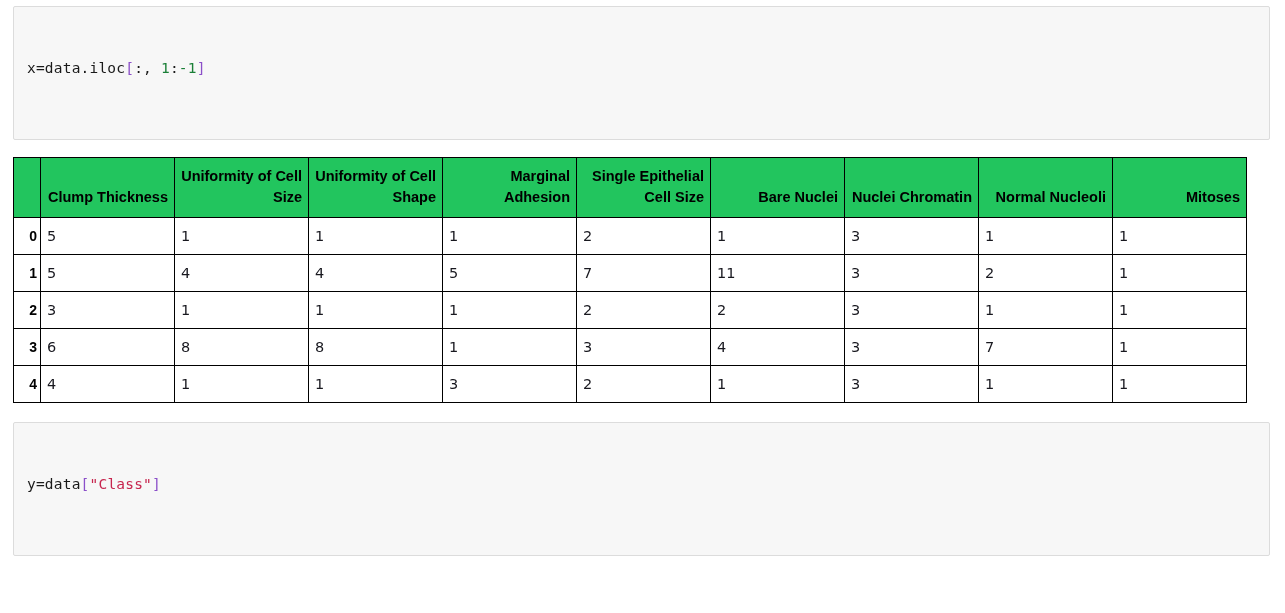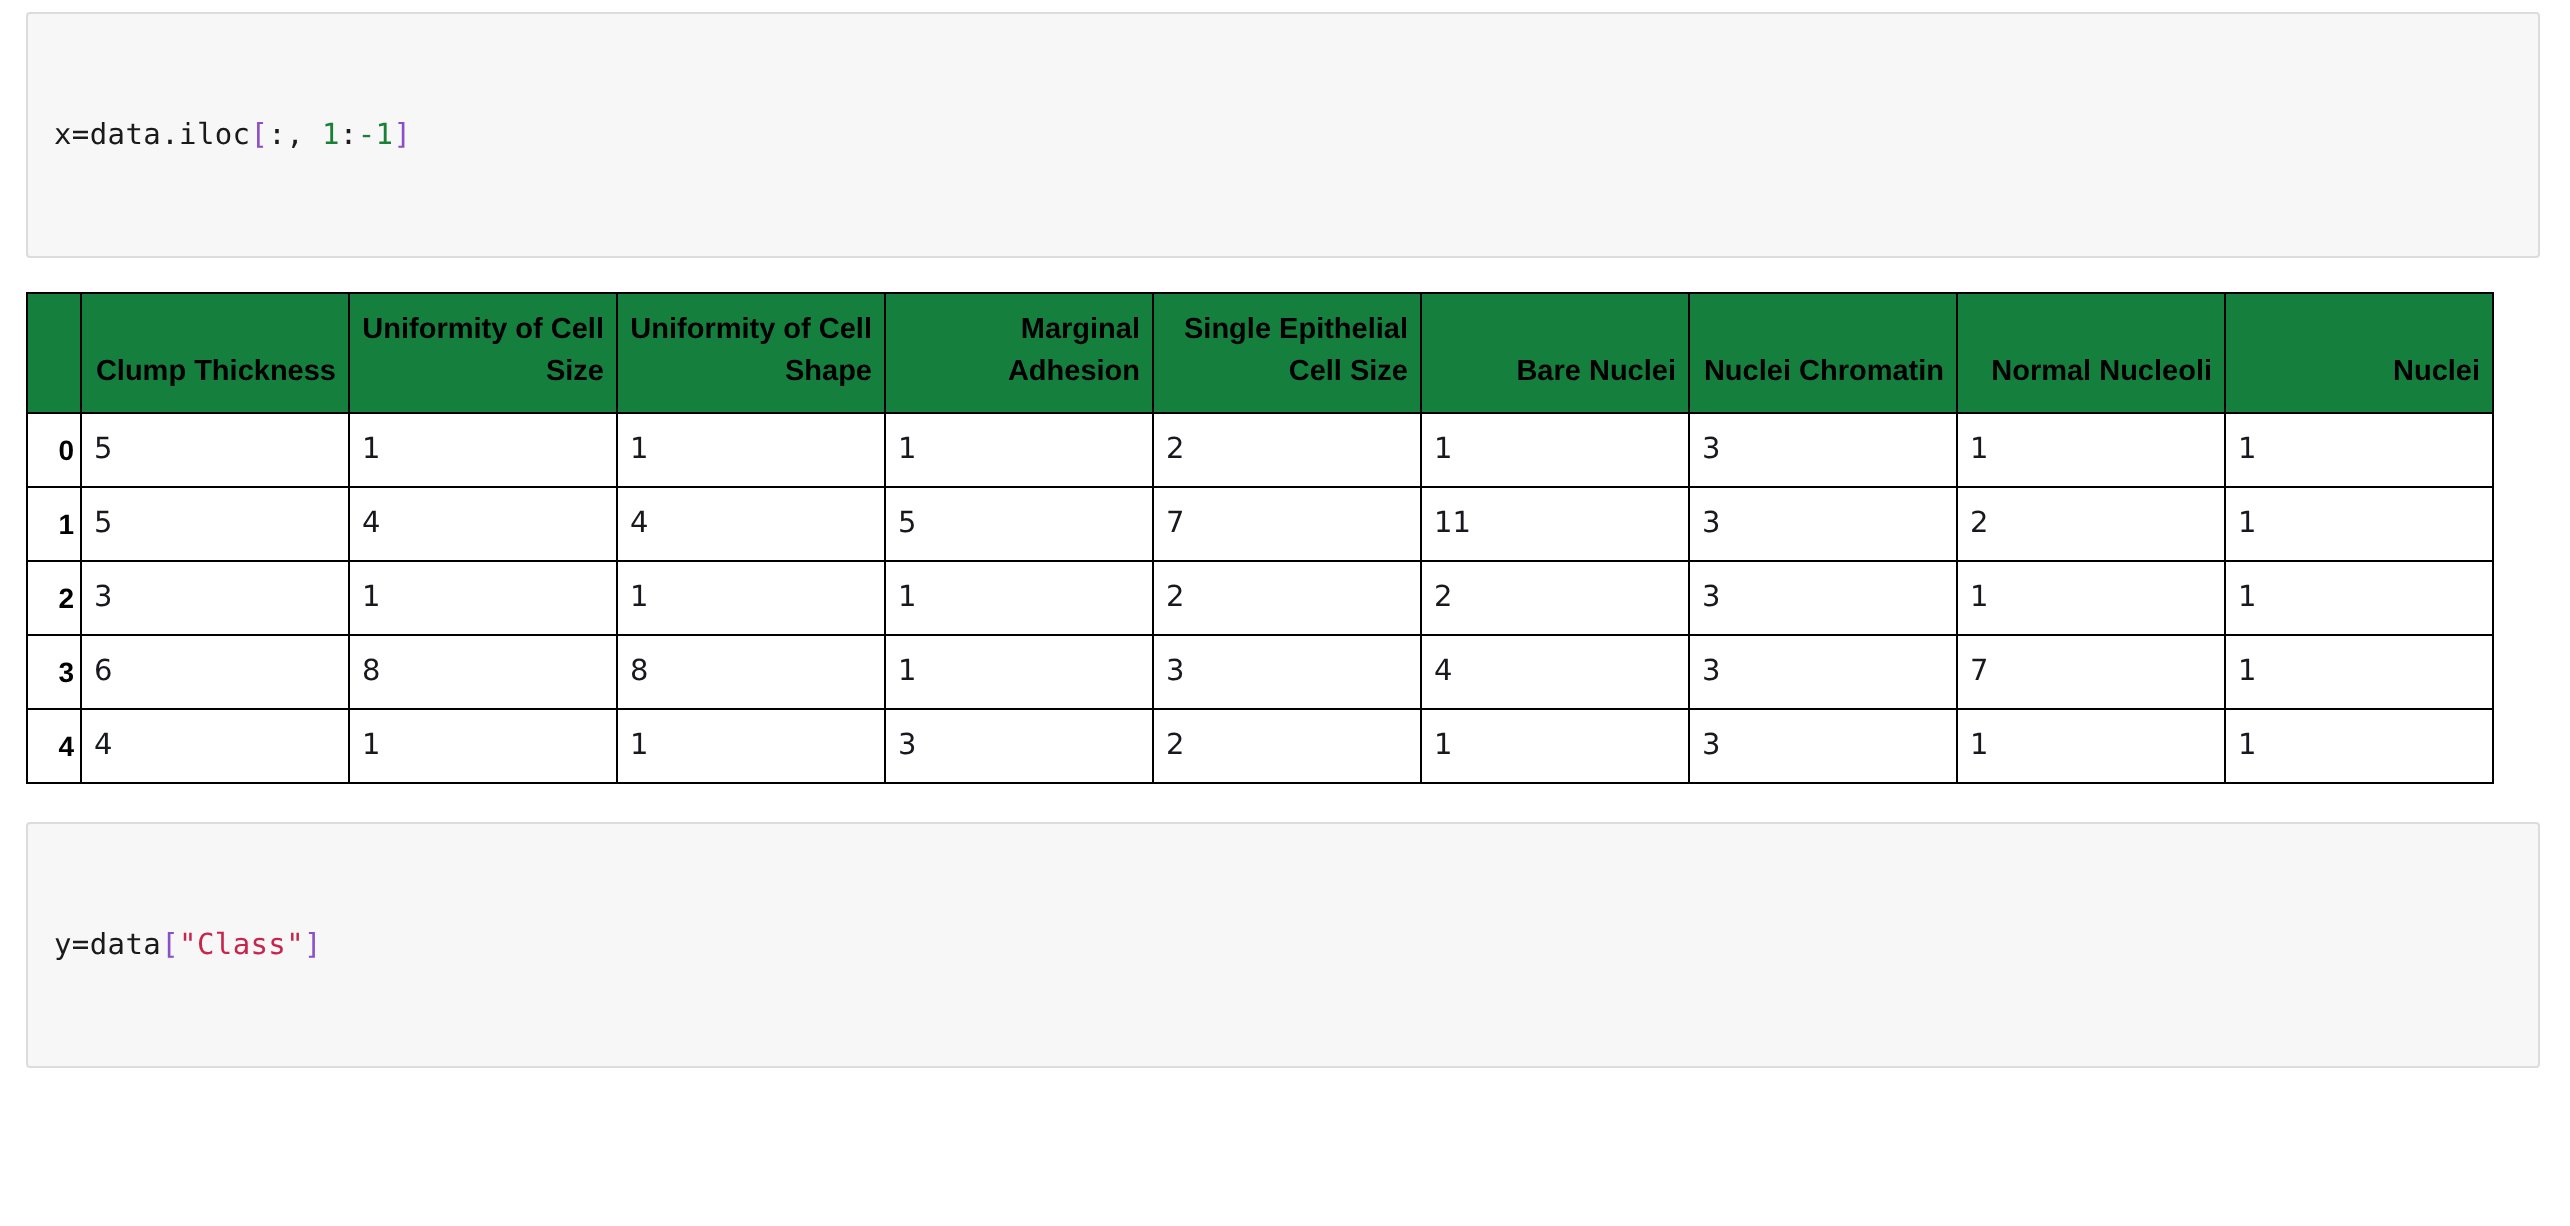--- a/index.html
+++ b/index.html
@@ -17,21 +17,21 @@
     padding: 0;
     margin: 0;
   }
 
   
   .code-cell {
     background: #f7f7f7;
     border: 1px solid #dcdcdc;
     border-radius: 2px;
     margin: 6px 15px 0 13px;
-    padding: 9px 12px 7px 13px;
+    padding: 9px 12px 18px 13px;
     font-family: "DejaVu Sans Mono", "Liberation Mono", monospace;
     font-size: 14.5px;
     line-height: 21px;
     color: #1a1a1a;
     white-space: pre;
     letter-spacing: 0.2px;
   }
   .code-cell .line { display: block; }
 
   .tok-plain   { color: #1a1a1a; }
@@ -62,21 +62,21 @@
     font-family: "Liberation Sans", sans-serif;
     font-weight: bold;
     font-size: 14.5px;
     line-height: 21px;
     text-align: right;
     vertical-align: bottom;
     color: #000000;
     padding: 8px 6px 9px 6px;
     height: 46px;
     box-sizing: border-box;
-    background: #15803d;
+    background: #22c55e;
   }
   table.dataframe thead th.corner {
     width: 27px;
     padding: 0;
   }
   table.dataframe tbody th.idx {
     font-family: "Liberation Sans", sans-serif;
     font-weight: bold;
     font-size: 14px;
     text-align: right;
@@ -111,21 +111,21 @@
         <tr>
           <th class="corner"></th>
           <th>Clump Thickness</th>
           <th>Uniformity of Cell Size</th>
           <th>Uniformity of Cell Shape</th>
           <th>Marginal Adhesion</th>
           <th>Single Epithelial Cell Size</th>
           <th>Bare Nuclei</th>
           <th>Nuclei Chromatin</th>
           <th>Normal Nucleoli</th>
-          <th>Nuclei</th>
+          <th>Mitoses</th>
         </tr>
       </thead>
       <tbody>
         <tr>
           <th class="idx">0</th>
           <td>5</td>
           <td>1</td>
           <td>1</td>
           <td>1</td>
           <td>2</td>

